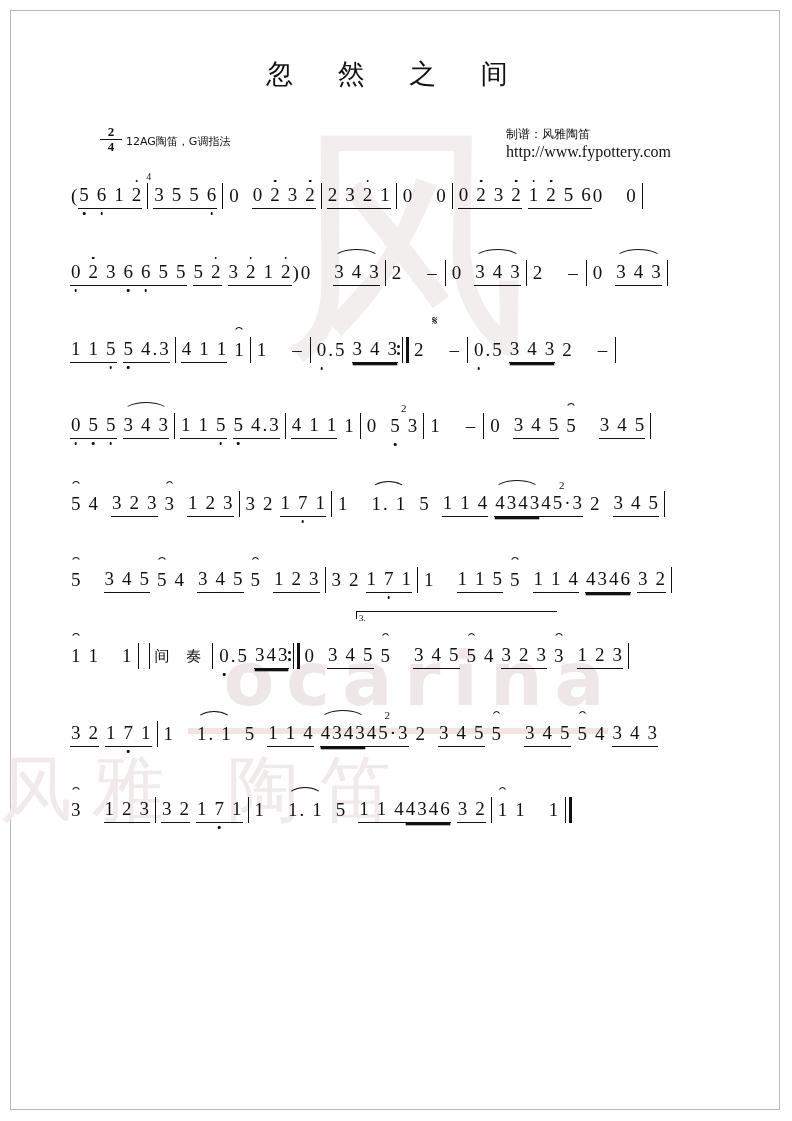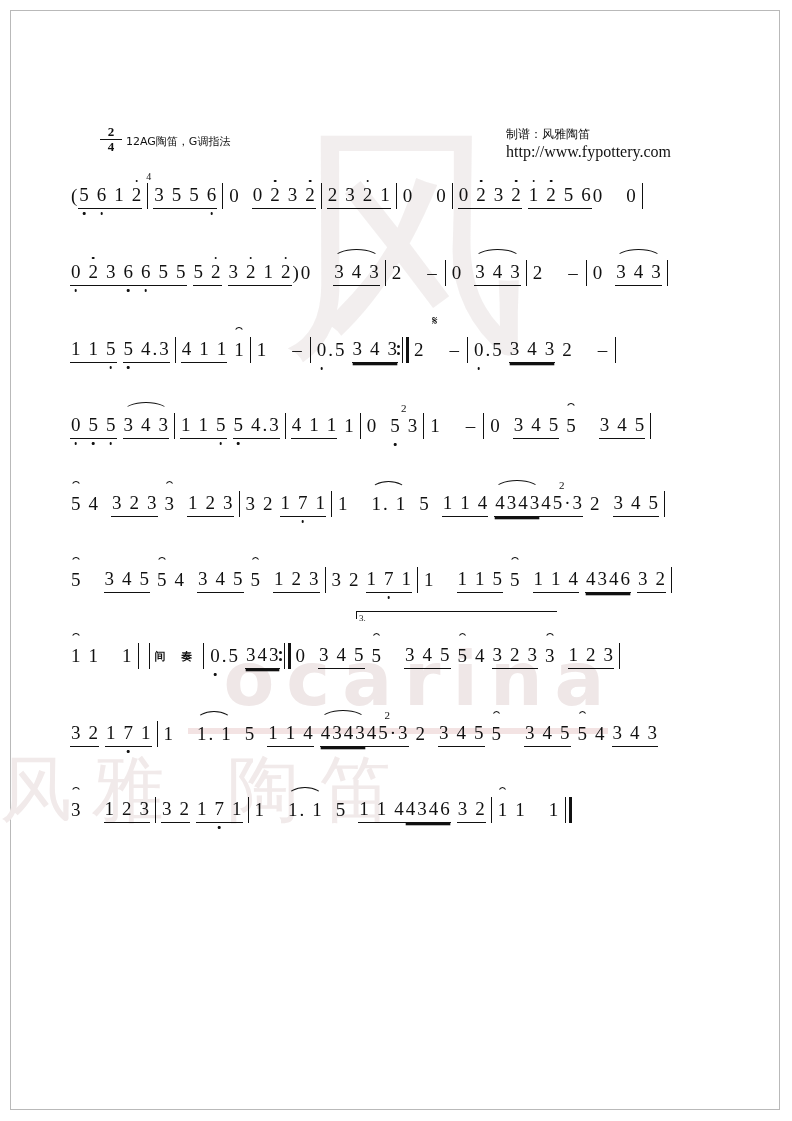--- a/index.html
+++ b/index.html
@@ -236,21 +236,21 @@
     width: 3px; height: 3px;
     border-radius: 50%;
     background: #111;
     margin: 4px 0;
   }
   .repeatR .repdots { right: 6px; }
   .sp { display: inline-block; width: 12px; }
   .sp-s { display: inline-block; width: 6px; }
   .sp-l { display: inline-block; width: 22px; }
   .dash { display: inline-block; padding: 0 3px; }
-  .smalltext { font-family: "DejaVu Sans", sans-serif; font-size: 11px; letter-spacing: 6px; font-weight: bold;}
+  .smalltext { font-family: "DejaVu Sans", sans-serif; font-size: 15px; letter-spacing: 6px;}
   .segno {
     position: absolute;
     font-size: 13px;
     font-family: "DejaVu Serif", serif;
   }
   .ending {
     position: absolute;
     font-size: 9px;
     font-family: "Liberation Serif", serif;
     color: #111;
@@ -279,20 +279,21 @@
 <div class="page">
   <div class="sheet-border"></div>
 
   <div class="watermark">
     <div class="wm-seal">风</div>
     <div class="wm-ocarina">ocarina</div>
     <div class="wm-rule"></div>
     <div class="wm-fengya">风雅 陶笛</div>
   </div>
 
+  <div class="title">忽 然 之 间</div>
 
   <div class="meter">
     <span class="num">2</span>
     <span class="den">4</span>
   </div>
   <div class="instrument">12AG陶笛，G调指法</div>
   <div class="credit">
     <div>制谱：风雅陶笛</div>
     <div class="url">http://www.fypottery.com</div>
   </div>

